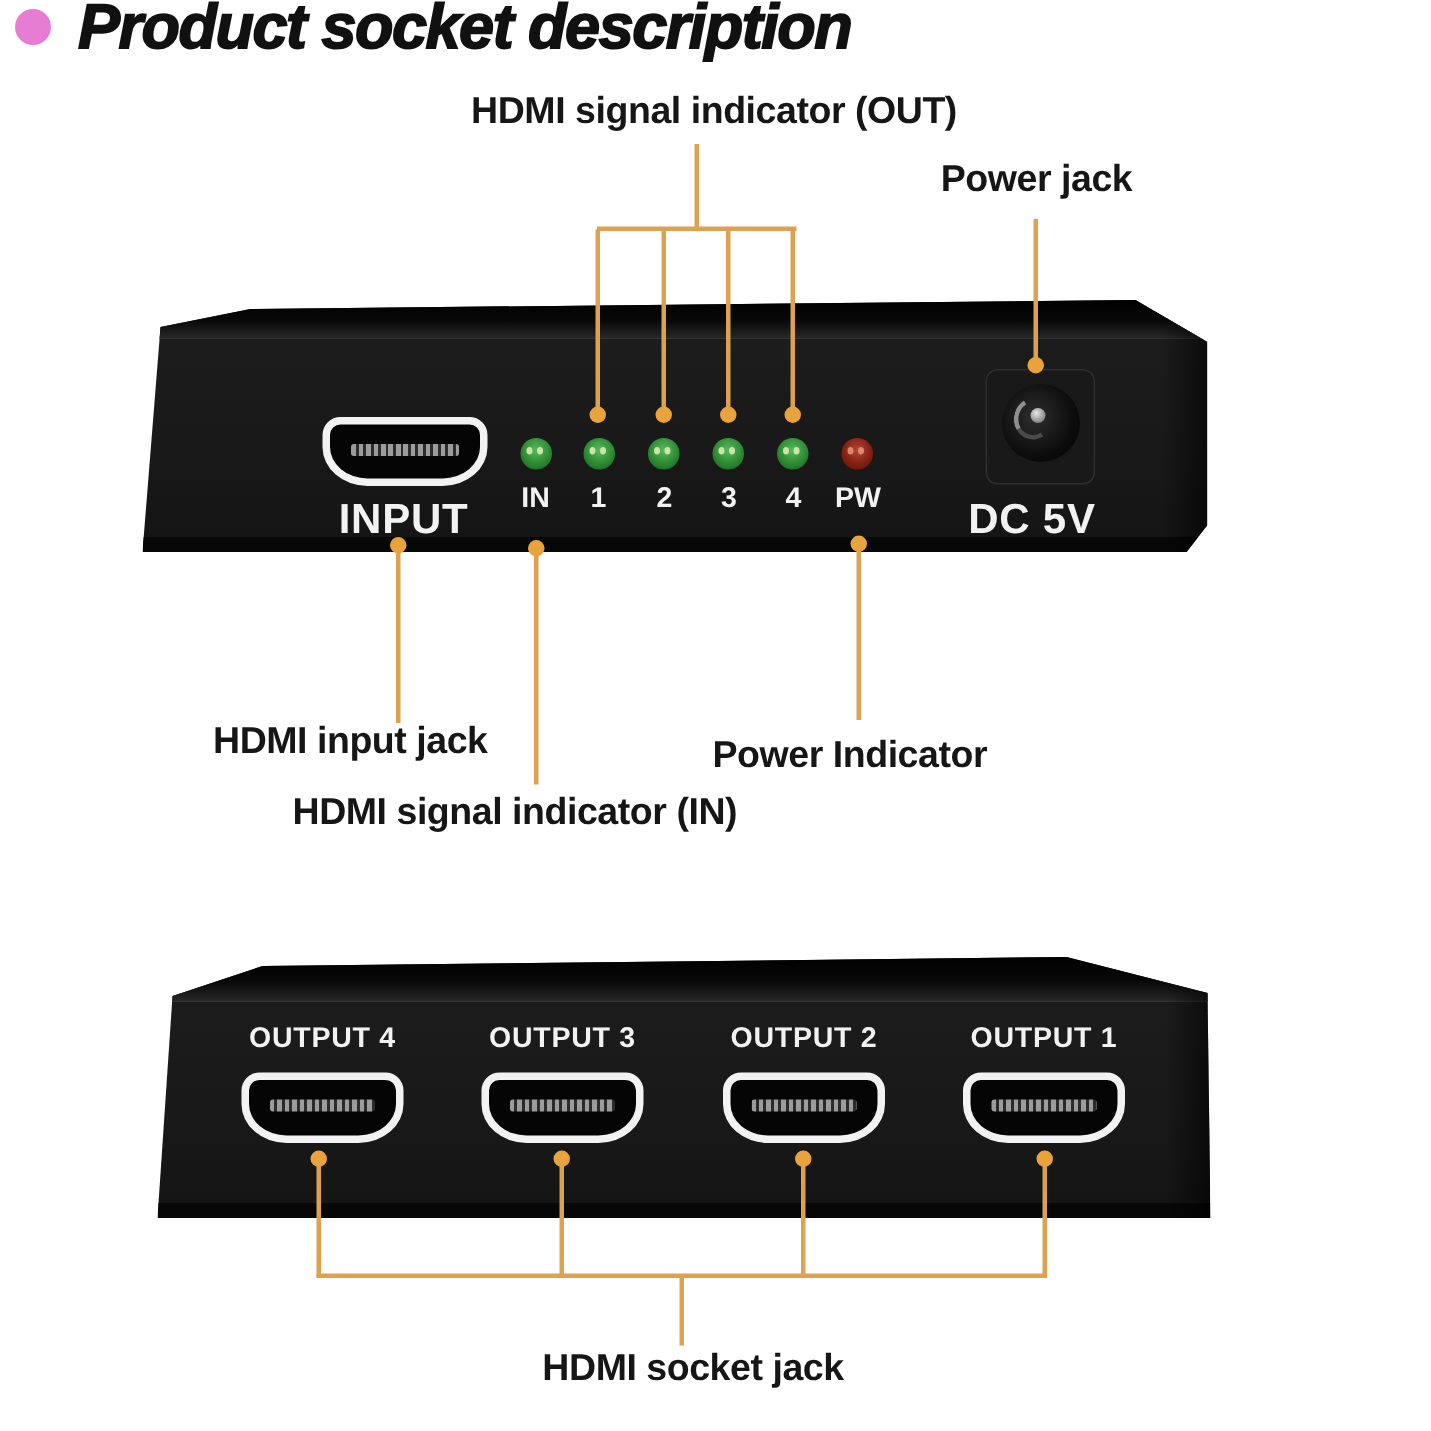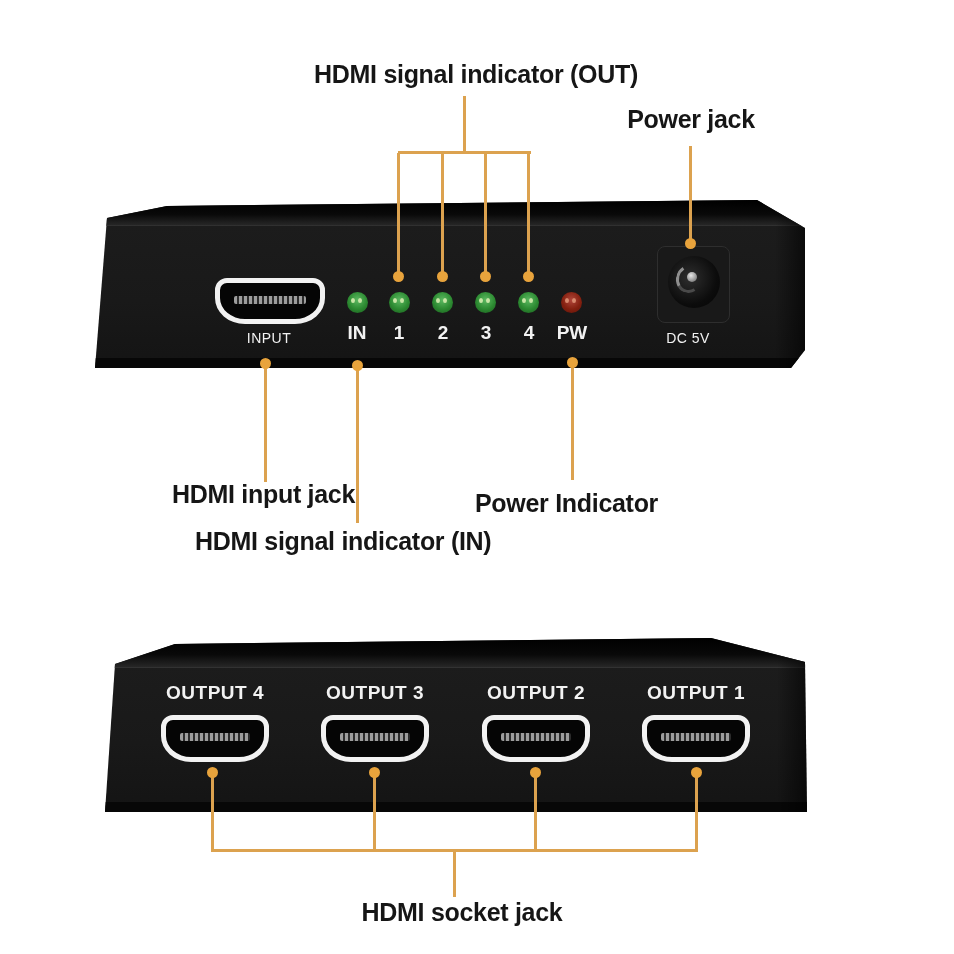--- a/index.html
+++ b/index.html
@@ -23,21 +23,21 @@
   }
 
   
   .ann {
     position:absolute; color:#161616; font-weight:bold; font-size:25px;
     white-space:nowrap; letter-spacing:-0.3px;
   }
   .ann.centered { transform:translateX(-50%); }
   #ann-out      { left:476px; top:60px; }
   #ann-powerjack{ left:691px; top:105px; }
-  #ann-inputjack{ left:142px; top:480px;margin-left:30px; }
+  #ann-inputjack{ left:142px; top:480px; }
   #ann-inled    { left:195px; top:527px; }
   #ann-powerind { left:475px; top:489px; }
   #ann-outjack  { left:462px; top:898px; }
 
   
   .oline { position:absolute; background:#dca24f; z-index:5; }
   .odot  {
     position:absolute; width:11px; height:11px; border-radius:50%;
     background:#e8a33c; z-index:6;
   }
@@ -115,29 +115,33 @@
     position:absolute; left:581px; top:65px; width:26px; height:28px; border-radius:50%;
     border:3px solid transparent; border-left-color:#8f8f8f; border-bottom-color:#4a4a4a;
     transform:rotate(14deg);
   }
   .jack-pin {
     position:absolute; left:592px; top:72px; width:10px; height:10px; border-radius:50%;
     background:radial-gradient(circle at 40% 35%,#e6e6e6,#7a7a7a 80%);
   }
   .device-text {
     position:absolute; transform:translateX(-50%);
-    color:#f2f2f2; font-weight:normal; font-size:14px; white-space:nowrap;
+    color:#f2f2f2; font-weight:bold; font-size:28px; white-space:nowrap;
     letter-spacing:0.5px;
   }
 </style>
 </head>
 <body>
 
 <div class="canvas">
 
+  <div class="title-row">
+    <span class="title-bullet"></span>
+    <span class="page-title">Product socket description</span>
+  </div>
 
   <div class="ann centered" id="ann-out">HDMI signal indicator (OUT)</div>
   <div class="ann centered" id="ann-powerjack">Power jack</div>
   <div class="ann" id="ann-inputjack">HDMI input jack</div>
   <div class="ann" id="ann-powerind">Power Indicator</div>
   <div class="ann" id="ann-inled">HDMI signal indicator (IN)</div>
   <div class="ann centered" id="ann-outjack">HDMI socket jack</div>
 
   <div class="oline" style="left:463px; top:96px; width:3px; height:57px;"></div>
   <div class="oline" style="left:398px; top:151px; width:133px; height:3px;"></div>

